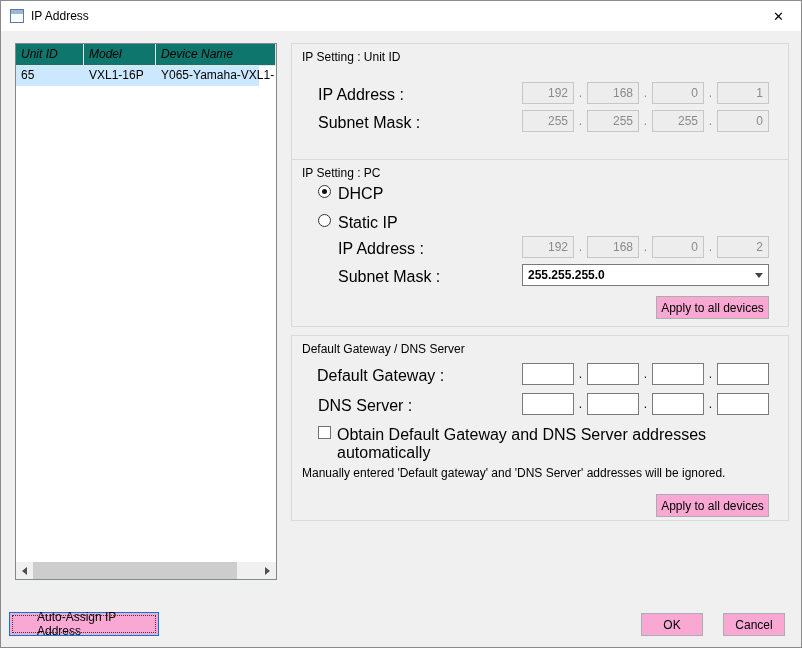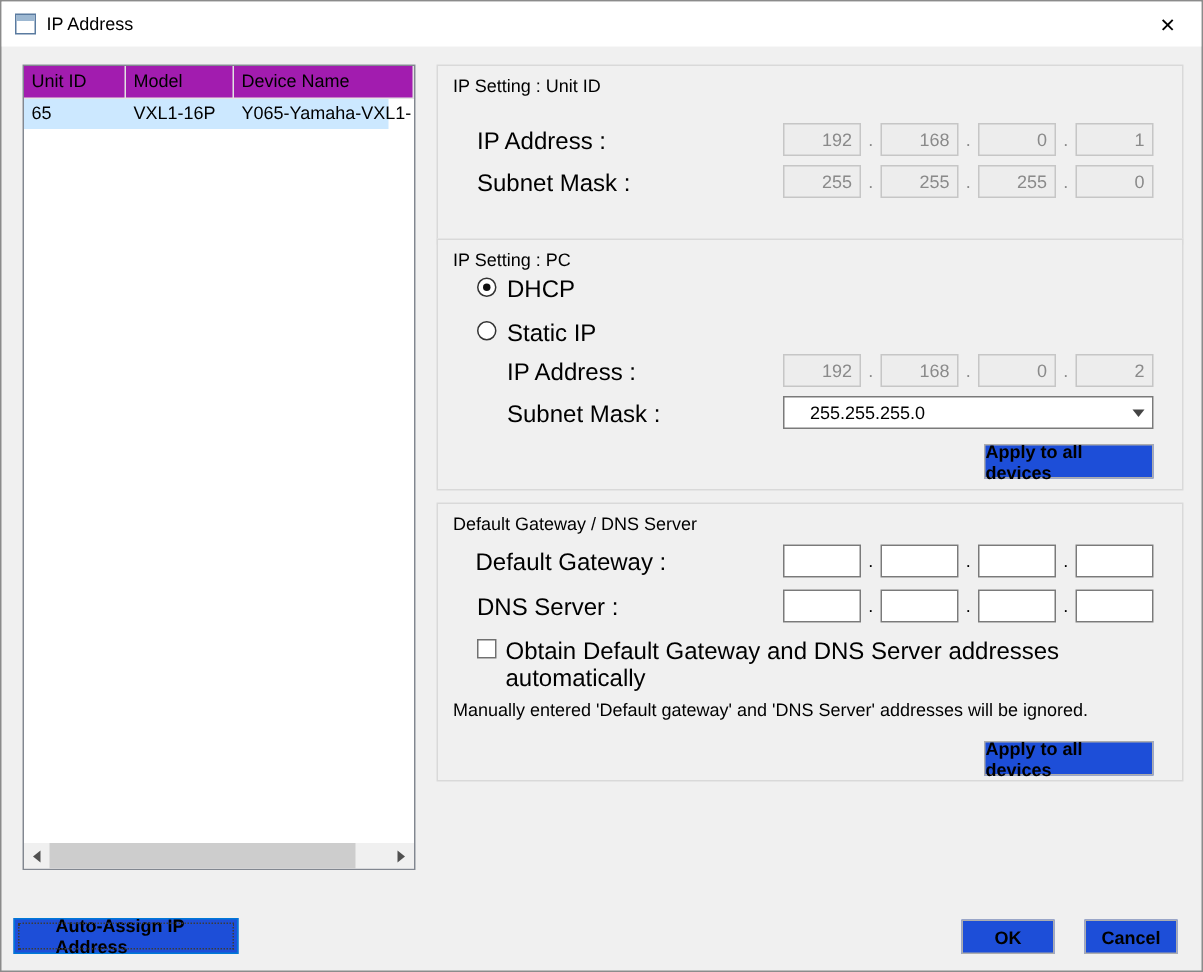--- a/index.html
+++ b/index.html
@@ -11,21 +11,21 @@
   
   .titlebar { position:absolute; left:0; top:0; width:100%; height:30px; background:#ffffff;text-align:center; }
   .app-icon { position:absolute; left:9px; top:8px; width:14px; height:14px; border:1px solid #5a7ba0; background:#fff; }
   .app-icon::before { content:""; position:absolute; left:0; top:0; width:100%; height:4px; background:#9db8d2; }
   .win-title { position:absolute; left:30px; top:8px; font-size:12px; }
   .close-btn { position:absolute; right:0; top:0; width:45px; height:30px; display:flex; align-items:center; justify-content:center; cursor:pointer; }
   .close-btn span { font-size:13px; color:#000; }
 
   
   .devlist { position:absolute; left:14px; top:42px; width:262px; height:537px; background:#fff; border:1px solid #828790; }
-  .dl-header { position:absolute; left:0; top:0; width:100%; height:22px; background:#a21caf; border-bottom:1px solid #e5e5e5; }
+  .dl-header { position:absolute; left:0; top:0; width:100%; height:22px; background:#0f766e; border-bottom:1px solid #e5e5e5;font-style:italic; }
   .dl-h { position:absolute; top:0; height:22px; line-height:21px; padding-left:5px; border-right:1px solid #e2e2e2; }
   .dl-row { position:absolute; left:0; top:22px; width:243px; height:20px; background:#cce8ff; }
   .dl-c { position:absolute; top:0; height:20px; line-height:19px; padding-left:5px; }
   .c1 { left:0; width:68px; }
   .c2 { left:68px; width:72px; }
   .c3 { left:140px; width:120px; }
   .hscroll { position:absolute; left:0; bottom:0; width:260px; height:17px; background:#f0f0f0; }
   .sb-btn { position:absolute; top:0; width:17px; height:17px; display:flex; align-items:center; justify-content:center; }
   .sb-btn.left { left:0; } .sb-btn.right { right:0; }
   .sb-thumb { position:absolute; left:17px; top:0; width:204px; height:17px; background:#cdcdcd; }
@@ -44,25 +44,25 @@
   .octet.dis { background:#ededed; border:1px solid #c6c6c6; color:#8a8a8a; }
   .octet.en  { background:#ffffff; border:1px solid #7a7a7a; color:#000; }
   .dot { position:absolute; width:13px; text-align:center; }
   .dot.gray { color:#8a8a8a; }
 
   .radio { position:absolute; width:13px; height:13px; border:1px solid #333; border-radius:50%; background:#fff; }
   .radio.checked::after { content:""; position:absolute; left:3px; top:3px; width:5px; height:5px; border-radius:50%; background:#111; }
   .checkbox { position:absolute; width:13px; height:13px; border:1px solid #707070; background:#fff; }
 
   .combo { position:absolute; height:22px; background:#fff; border:1px solid #7a7a7a; }
-  .combo-text { position:absolute; left:17px; top:3px; }
+  .combo-text { position:absolute; left:5px; top:3px;font-weight:bold; }
   .combo-arrow-zone { position:absolute; right:0; top:0; width:18px; height:100%; display:flex; align-items:center; justify-content:center; }
   .tri-down { width:0; height:0; border-left:4px solid transparent; border-right:4px solid transparent; border-top:5px solid #444; }
 
-  .btn { position:absolute; background:#1d4ed8; border:1px solid #adadad; display:flex; align-items:center; justify-content:center; font-size:12px; cursor:pointer;font-weight:bold; }
+  .btn { position:absolute; background:#f9a8d4; border:1px solid #adadad; display:flex; align-items:center; justify-content:center; font-size:12px; cursor:pointer; }
   .btn.focused { border:1px solid #0078d7; outline:1px dotted #3c3c3c; outline-offset:-4px;padding-left:27px; }
 
   .note { position:absolute; font-size:12px; }
   .reboot-note { position:absolute; left:140px; top:586px; width:660px; text-align:center; }
 </style>
 </head>
 <body>
 
 <div class="dialog">
 

